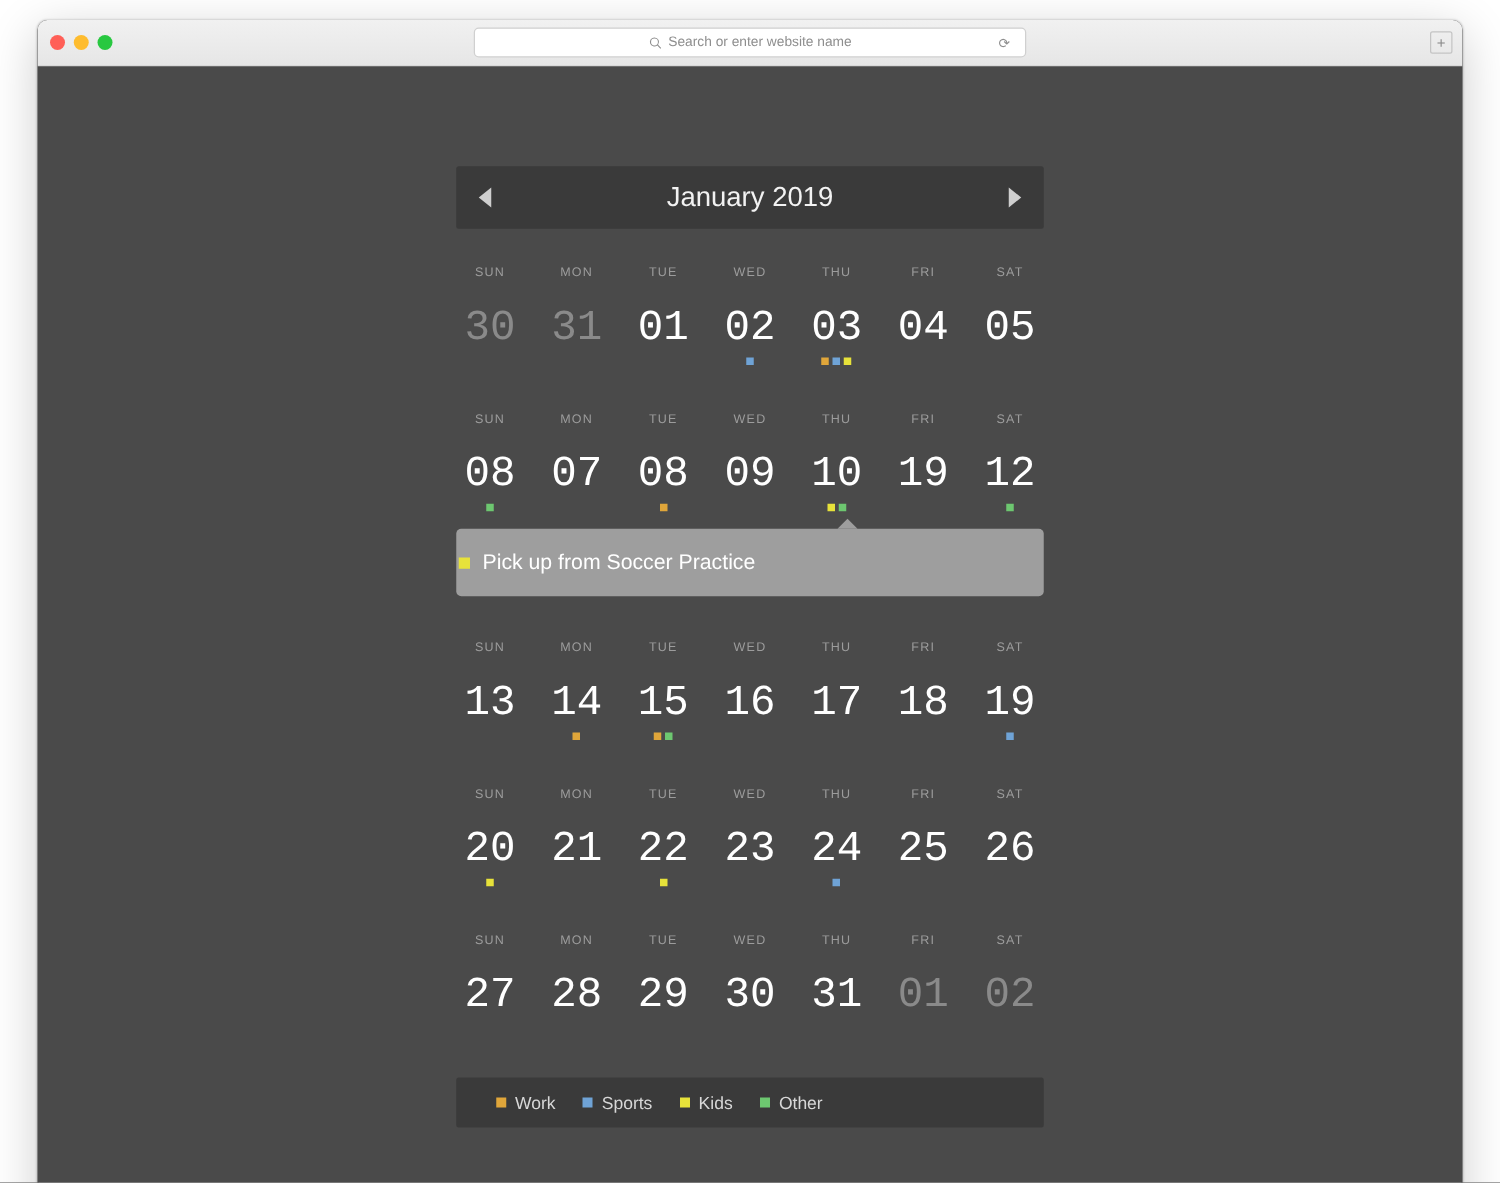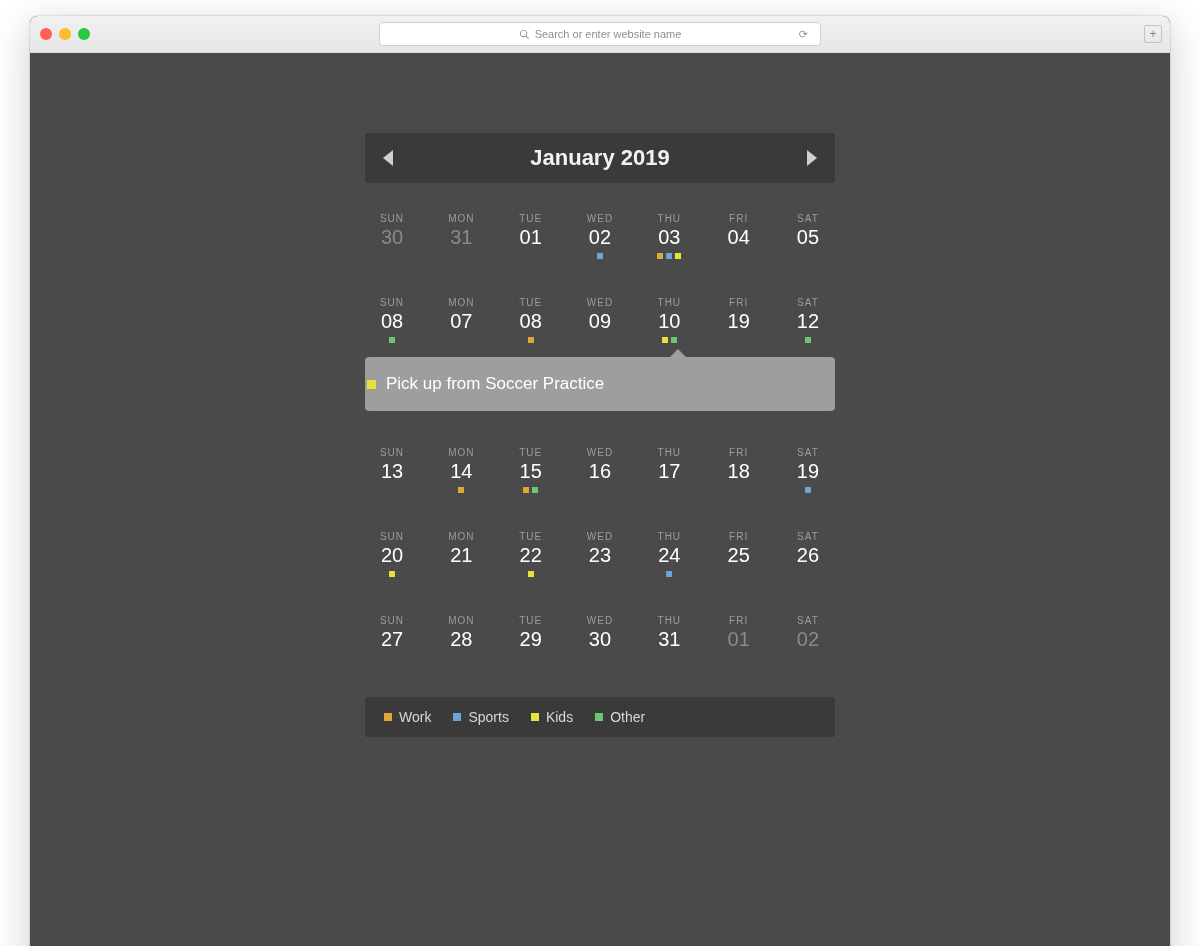--- a/index.html
+++ b/index.html
@@ -48,32 +48,32 @@
     min-height:870px;
     display:flex;justify-content:center;
     padding:80px 0 40px;
   }
   .calendar{width:470px;}
   .month-bar{
     background:#3a3a3a;border-radius:2px;
     display:flex;align-items:center;justify-content:space-between;
     padding:12px 18px;
   }
-  .month-title{color:#f2f2f2;font-size:22px;font-weight:700;}
+  .month-title{color:#f2f2f2;font-size:22px;font-weight:400;}
   .arrow{width:0;height:0;border-style:solid;cursor:pointer;}
   .arrow.left{border-width:8px 10px 8px 0;border-color:transparent #cfcfcf transparent transparent;}
   .arrow.right{border-width:8px 0 8px 10px;border-color:transparent transparent transparent #cfcfcf;}
 
   .grid{display:flex;flex-direction:column;gap:0;}
   .week{display:flex;justify-content:space-between;padding:30px 0 8px;}
   .day{
     width:54px;text-align:center;cursor:pointer;position:relative;
   }
   .dow{font-size:10px;color:#9c9c9c;letter-spacing:1px;font-weight:500;}
-  .num{font-size:20px;color:#fff;font-weight:400;margin-top:2px;}
+  .num{font-size:34px;color:#fff;font-weight:400;margin-top:20px;font-family:Liberation Mono, monospace;}
   .num.adj{color:#8a8a8a;}
   .num.today{color:#ffffff;}
   .markers{display:flex;justify-content:center;gap:3px;margin-top:4px;height:6px;}
   .sq{width:6px;height:6px;}
   .c-work {background:#e0a63a;}
   .c-sports{background:#6fa3d6;}
   .c-kids  {background:#e7e23a;}
   .c-other {background:#6dc770;}
 
   .popover{
@@ -85,21 +85,21 @@
     content:"";position:absolute;top:-8px;left:305px;
     border-left:8px solid transparent;border-right:8px solid transparent;
     border-bottom:8px solid #9e9e9e;
   }
   .ev-row{display:flex;align-items:center;gap:10px;padding:3px 0;}
   .ev-row .sq{width:9px;height:9px;}
 
   .legend{
     background:#3a3a3a;border-radius:2px;
     display:flex;gap:22px;align-items:center;
-    padding:12px 19px;margin-top:28px;
+    padding:12px 32px;margin-top:28px;
     color:#d8d8d8;font-size:14px;
   }
   .legend .item{display:flex;align-items:center;gap:7px;}
   .legend .sq{width:8px;height:8px;}
 </style>
 </head>
 <body>
 
 <div class="frame">
   <div class="chrome">

